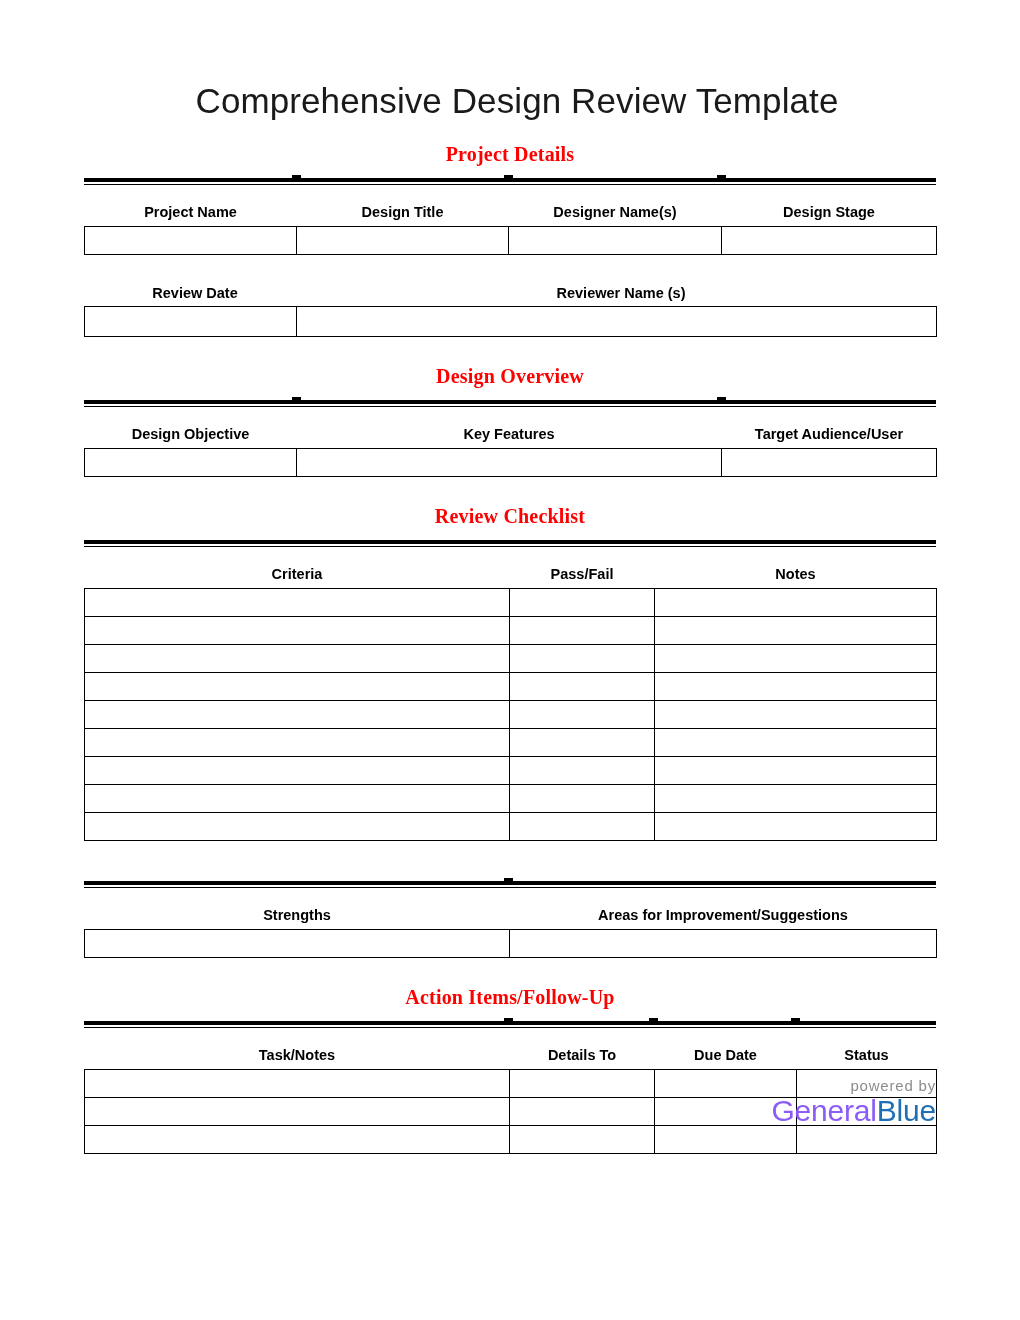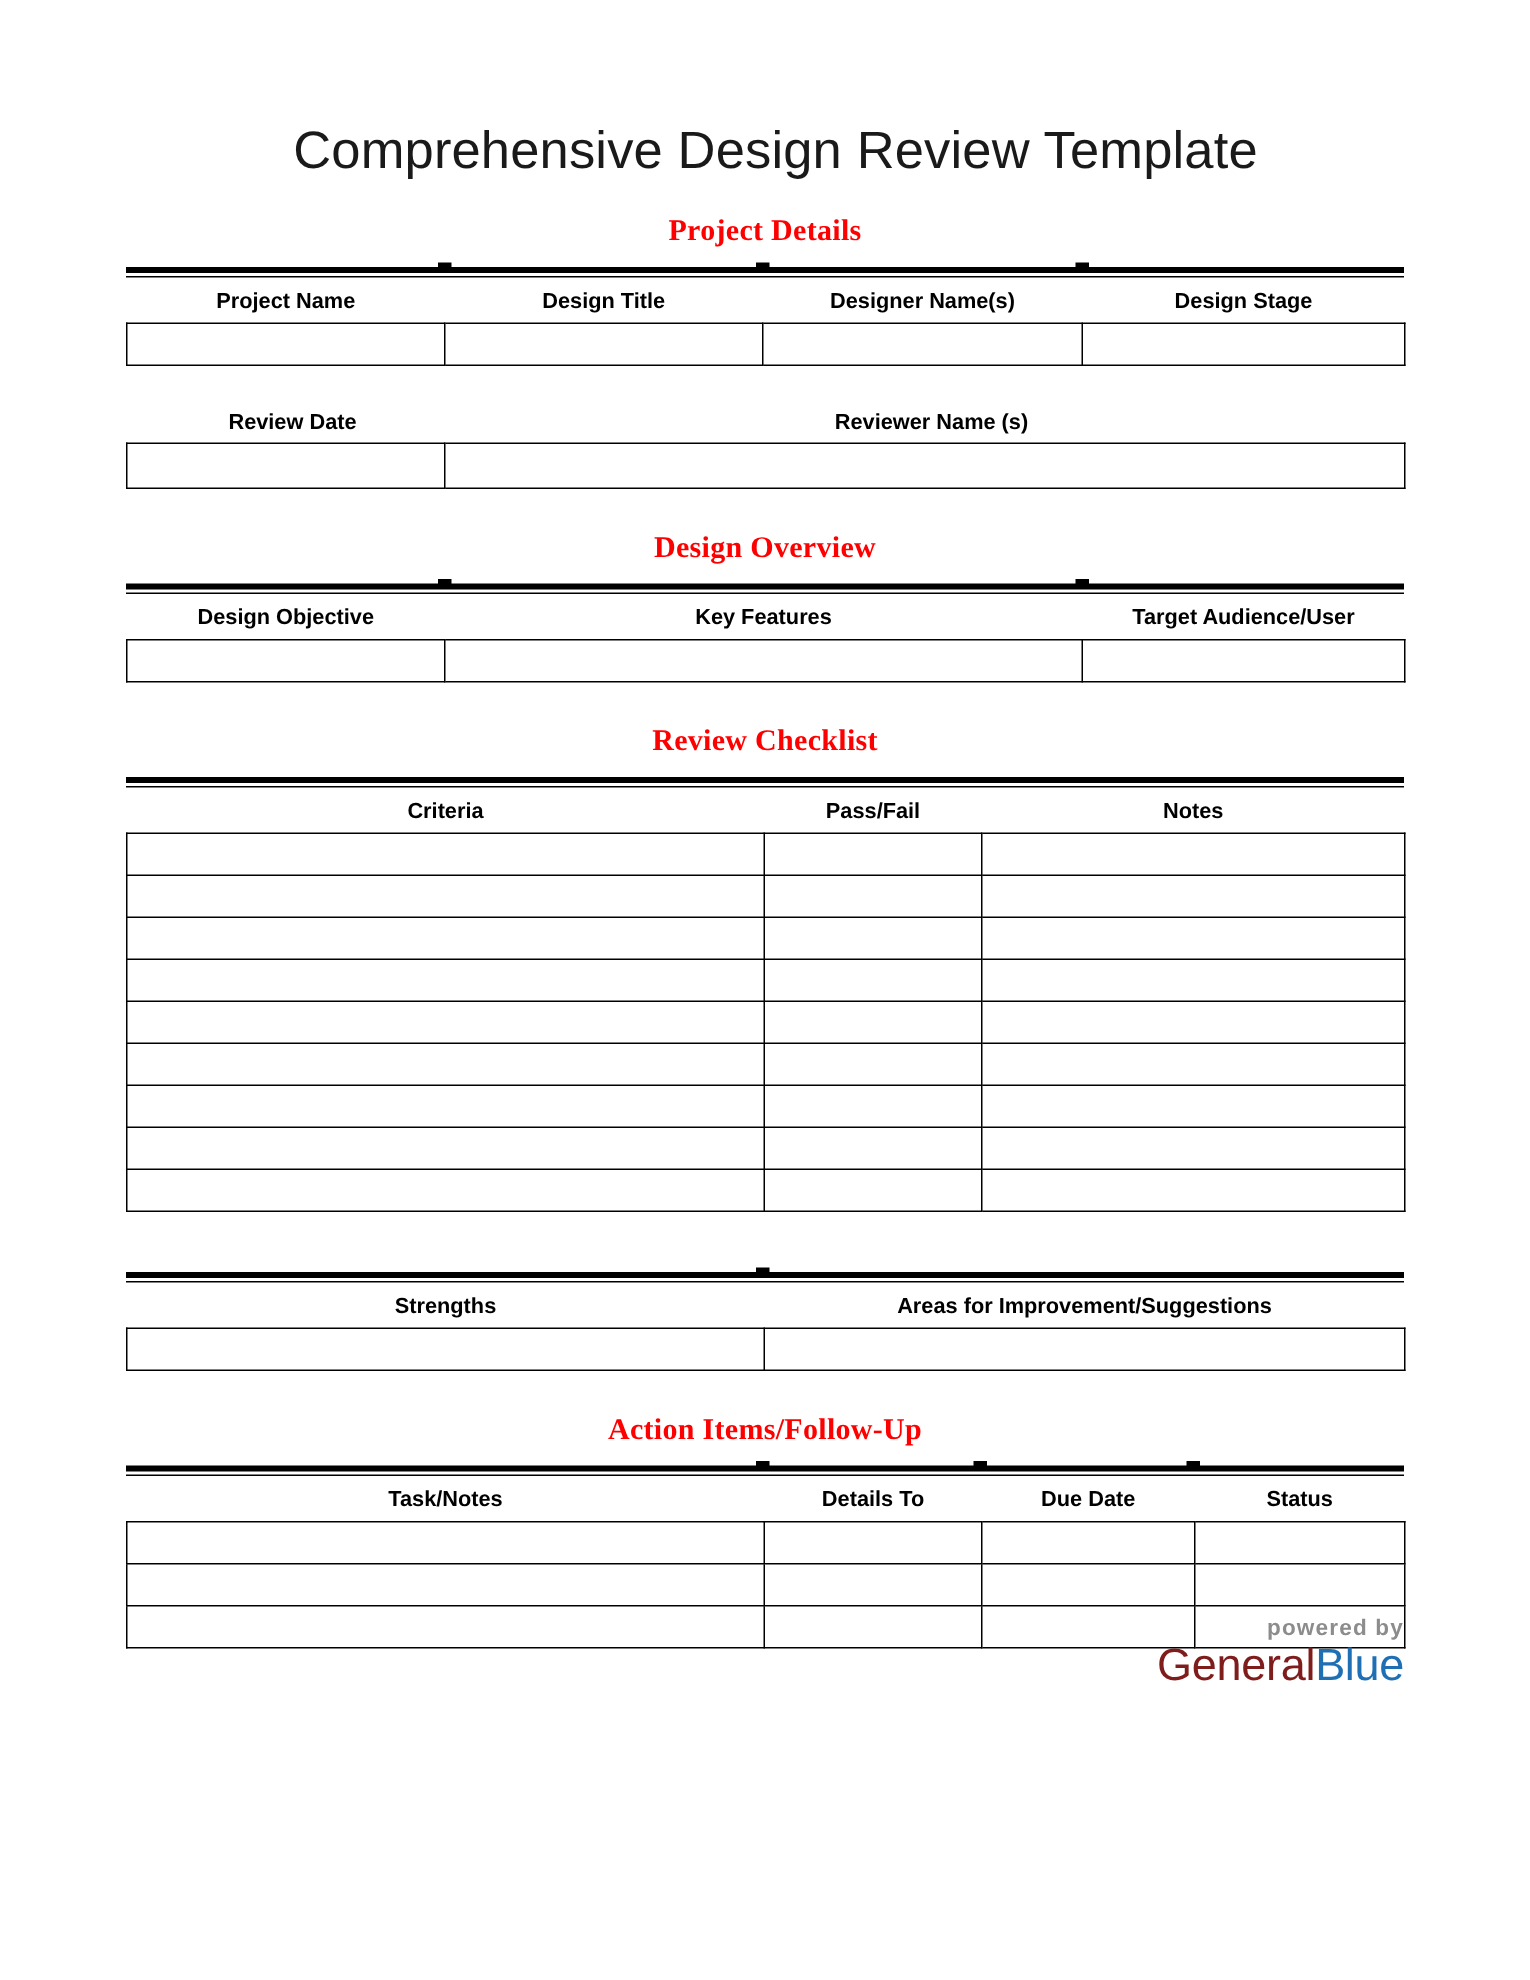--- a/index.html
+++ b/index.html
@@ -80,21 +80,21 @@
     top: -3px;
     width: 9px;
     height: 4px;
     background: #000;
   }
 
   table.grid th {
     font-size: 14.5px;
     font-weight: bold;
     text-align: center;
-    padding: 8px 4px 6px 4px;
+    padding: 19px 4px 6px 4px;
     border: none;
     vertical-align: bottom;
     height: 24px;
   }
 
   table.grid td {
     border: 1px solid #000;
     height: 28px;
     padding: 2px 4px;
   }
@@ -131,28 +131,27 @@
     position: absolute;
     right: 84px;
     bottom: 46px;
     text-align: right;
   }
   .powered {
     font-size: 15px;
     color: #8c8c8c;
     letter-spacing: 0.8px;
     margin-bottom: 1px;
-    font-weight: bold;
   }
   .brand {
     font-size: 30px;
     letter-spacing: -0.2px;
     line-height: 1.05;
   }
-  .brand .g { color: #7f1d1d; }
+  .brand .g { color: #8b5cf6; }
   .brand .b { color: #1f6fb5; }
 </style>
 </head>
 <body>
 
 <div class="page">
 
   <h1 class="doc-title">Comprehensive Design Review Template</h1>
 
   <div class="spacer-22"></div>

